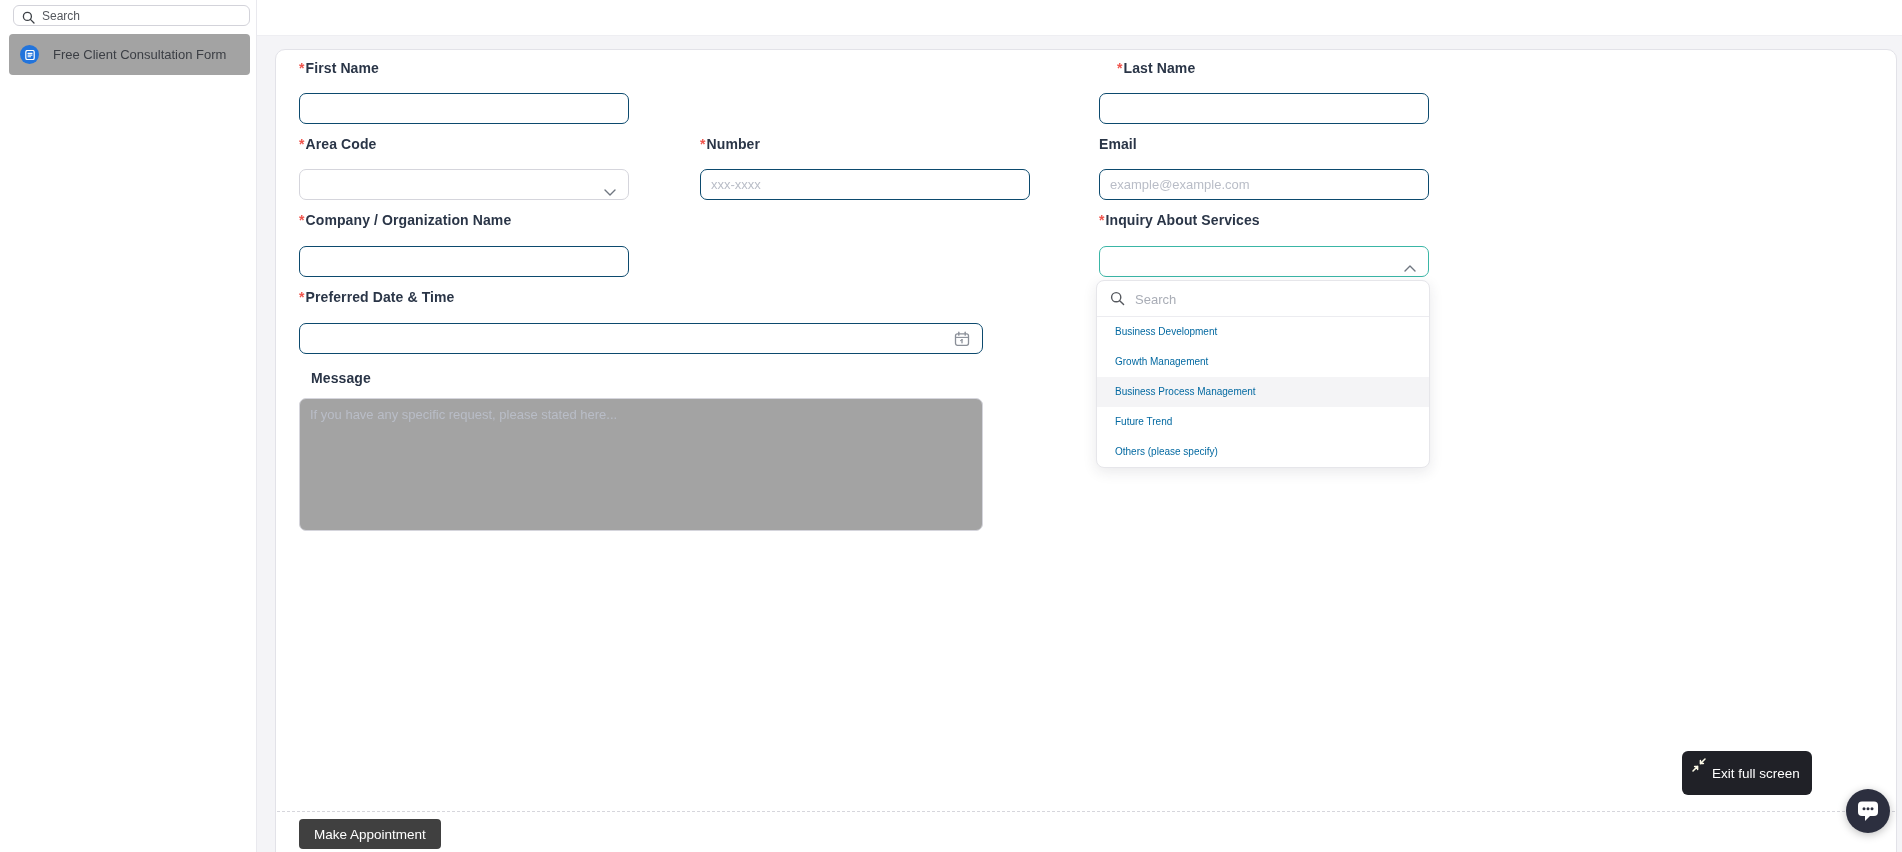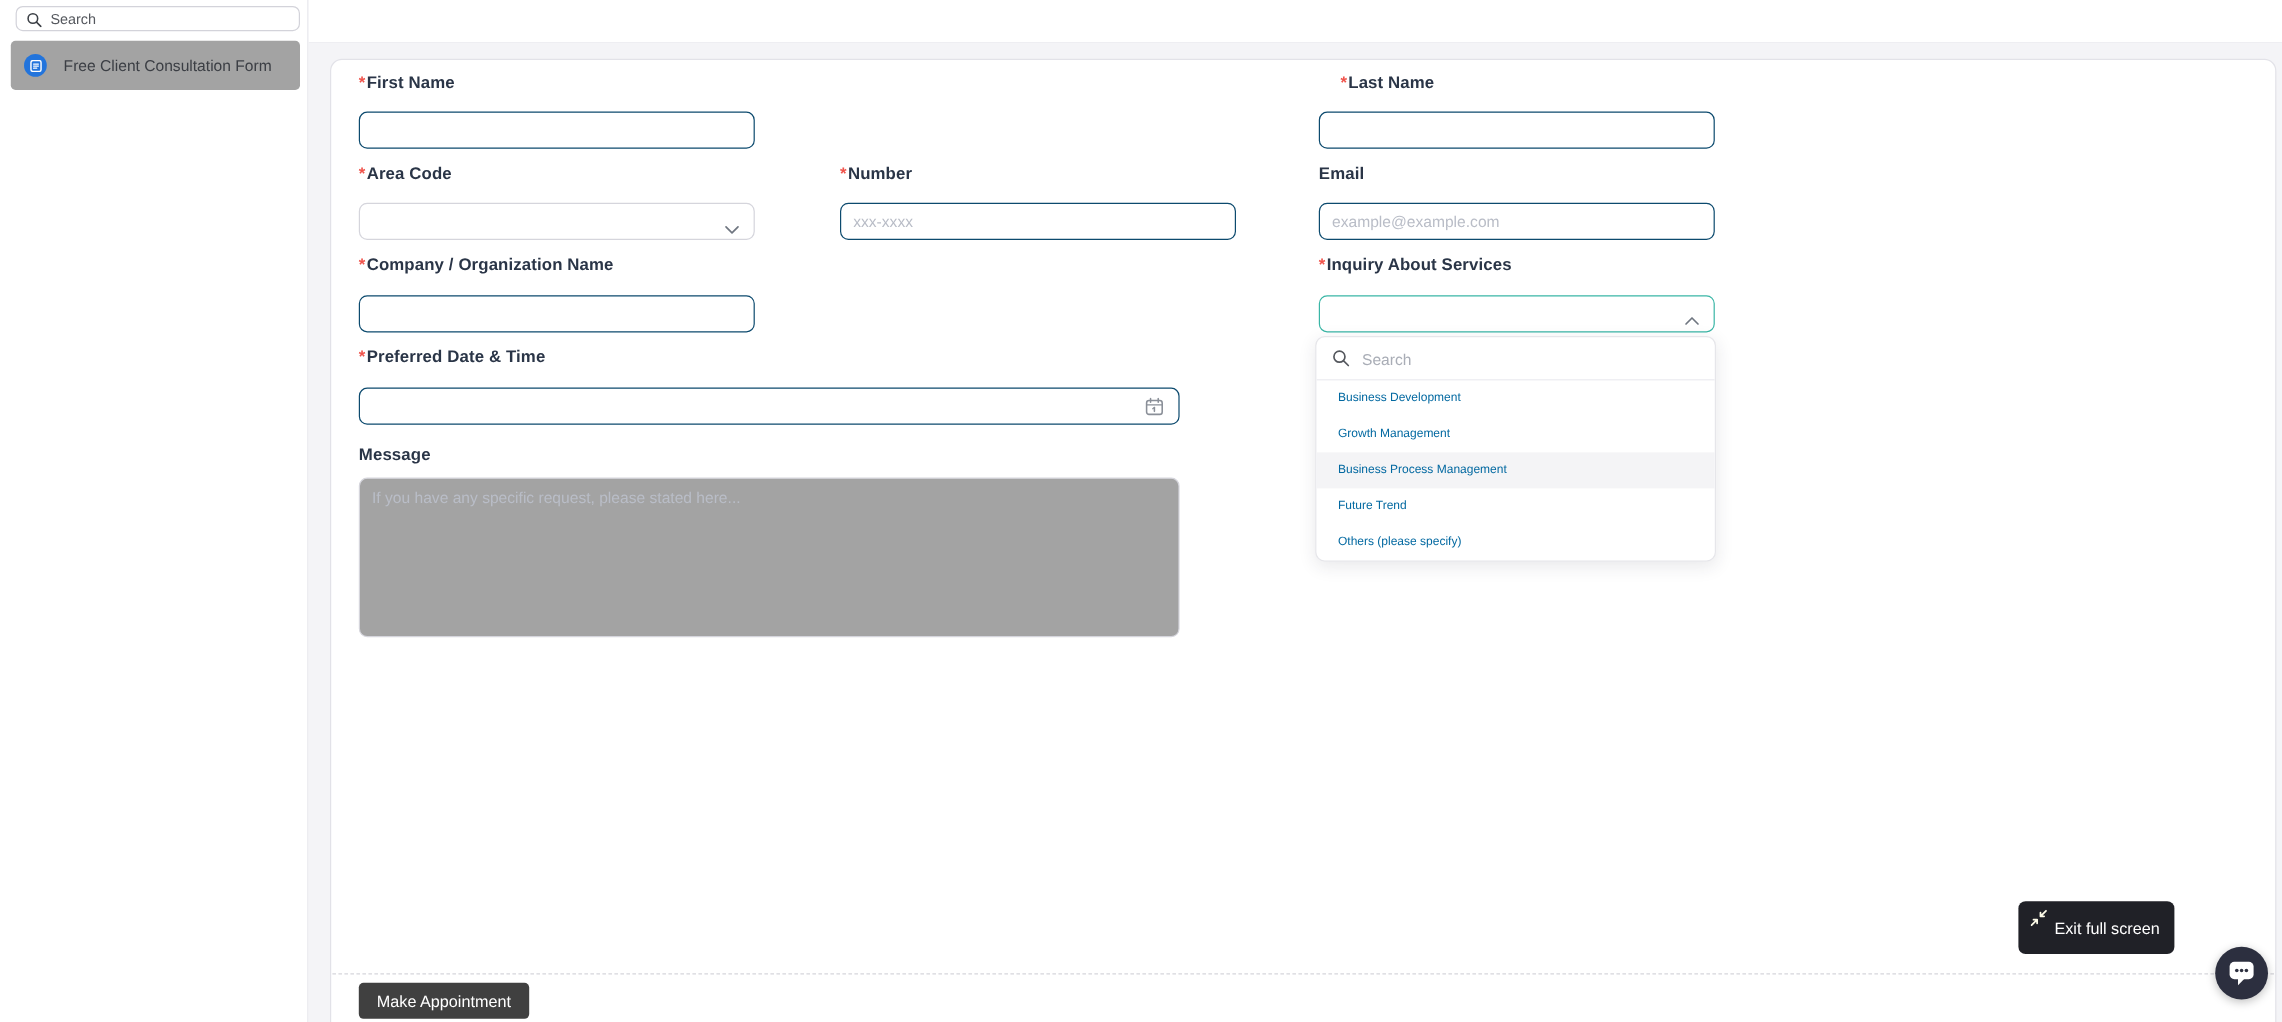--- a/index.html
+++ b/index.html
@@ -140,21 +140,21 @@
     <svg width="16" height="16" viewBox="0 0 16 16">
         <rect x="1.5" y="2.8" width="13" height="11.5" rx="2" fill="none" stroke="#8a8f98" stroke-width="1.3"></rect>
         <line x1="4.8" y1="1.2" x2="4.8" y2="4.2" stroke="#8a8f98" stroke-width="1.3" stroke-linecap="round"></line>
         <line x1="11.2" y1="1.2" x2="11.2" y2="4.2" stroke="#8a8f98" stroke-width="1.3" stroke-linecap="round"></line>
         <line x1="1.5" y1="6.4" x2="14.5" y2="6.4" stroke="#8a8f98" stroke-width="1.1"></line>
         <line x1="8" y1="8.6" x2="8" y2="11.8" stroke="#8a8f98" stroke-width="1.3" stroke-linecap="round"></line>
         <line x1="6.6" y1="9.6" x2="8" y2="8.6" stroke="#8a8f98" stroke-width="1.1" stroke-linecap="round"></line>
       </svg>
   </span>
 
-  <div class="field-label" style="left:23px; top:320px;"><span>Message</span></div>
+  <div class="field-label" style="left:35px; top:320px;"><span>Message</span></div>
   <textarea class="textarea-box" style="left: 23px; top: 348px; width: 684px; height: 133px;" placeholder="If you have any specific request, please stated here..."></textarea>
 
   <div class="footer-divider"></div>
   <button class="submit-btn">Make Appointment</button>
 </div>
 
 <button class="exit-fs">
   <svg width="14" height="14" viewBox="0 0 14 14">
       <path d="M13 1 L8.4 5.6 M8.4 2.6 L8.4 5.6 L11.4 5.6" fill="none" stroke="#fdfbe8" stroke-width="1.5" stroke-linecap="round" stroke-linejoin="round"></path>
       <path d="M1 13 L5.6 8.4 M5.6 11.4 L5.6 8.4 L2.6 8.4" fill="none" stroke="#fdfbe8" stroke-width="1.5" stroke-linecap="round" stroke-linejoin="round"></path>

